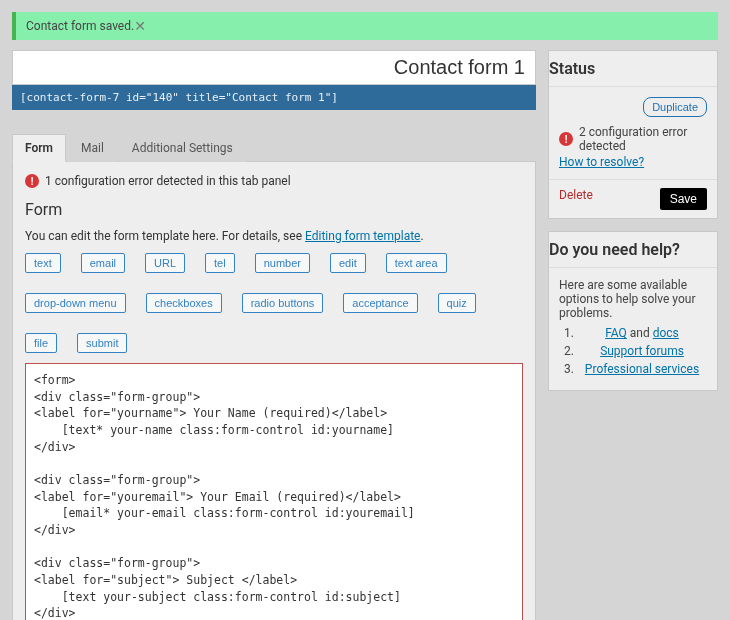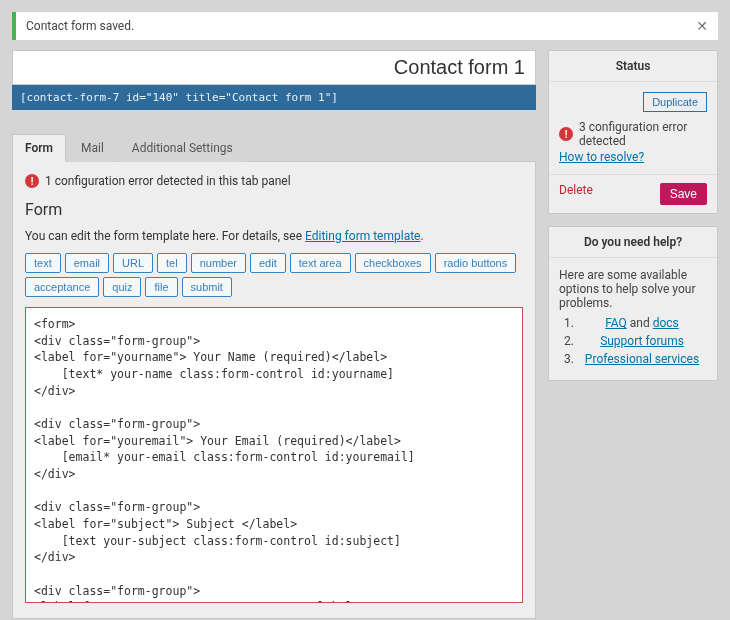--- a/index.html
+++ b/index.html
@@ -1,44 +1,44 @@
 <!DOCTYPE html>
 <html><head>
 <meta charset="utf-8">
 <style>
   * { box-sizing: border-box; }
   body { margin:0; background:#d5d5d5; font-family:-apple-system,BlinkMacSystemFont,"Segoe UI",Roboto,sans-serif; font-size:12px; color:#333; }
   .wrap { padding:12px 12px 20px 12px; }
-  .notice { background:#ffffff; border-left:4px solid #46b450; padding:6px 10px; margin-bottom:10px; display:flex; align-items:center; justify-content:space-between; font-size:12px; color:#444; }
+  .notice { background:#86efac; border-left:4px solid #46b450; padding:6px 10px; margin-bottom:10px; display:flex; align-items:center; font-size:12px; color:#444; }
   .notice .dismiss { color:#787878; cursor:pointer; font-size:14px; }
   .cols { display:flex; gap:12px; align-items:flex-start; }
   .main { flex:1 1 auto; min-width:0; }
   .side { width:170px; flex:0 0 170px; display:flex; flex-direction:column; gap:12px; }
   .title-wrap { background:#fff; border:1px solid #c8c8c8; padding:4px 8px; }
   .title-input { width:100%; border:none; outline:none; font-size:20px; font-weight:400; color:#333; background:transparent;text-align:right; }
   .hint { font-size:11px; font-style:italic; color:#555; margin:8px 0 4px 0; }
   .shortcode-bar { background:#2f6b9a; color:#e8f0f7; padding:6px 8px; font-family:Consolas,monospace; font-size:11px; white-space:nowrap; overflow:hidden; text-overflow:ellipsis; }
   .tabs { display:flex; border-bottom:1px solid #c8c8c8; margin-top:24px; font-size:12px; }
   .tab { padding:6px 12px; border:1px solid #c8c8c8; border-bottom:none; background:#e8e8e8; margin-right:2px; margin-bottom:-1px; cursor:pointer; }
   .tab.active { background:#eeeeee; font-weight:600; border-bottom:1px solid #eeeeee; }
   .tab:not(.active) { background:#d5d5d5; border-color:transparent; border-bottom-color:#c8c8c8; color:#555; }
   .tabpanel { background:#eeeeee; border:1px solid #c8c8c8; border-top:none; padding:12px; }
   .err-line { display:flex; align-items:center; gap:6px; font-size:12px; color:#333; margin-bottom:12px; }
   .err-icon { width:14px; height:14px; border-radius:50%; background:#d63638; color:#fff; display:flex; align-items:center; justify-content:center; font-size:10px; font-weight:bold; flex-shrink:0; }
   .section-h { font-size:16px; font-weight:400; color:#333; margin:0 0 10px 0; }
   .help-text { font-size:12px; color:#333; margin-bottom:10px;margin-top:6px; }
   .help-link { color:#0073aa; text-decoration:underline; cursor:pointer; }
-  .tagbtns { display:flex; flex-wrap:wrap; gap:4px; margin-bottom:10px; }
+  .tagbtns { display:flex; flex-wrap:wrap; gap:20px; margin-bottom:10px; }
   .tagbtn { border:1px solid #3582c4; background:#f6f7f7; color:#3582c4; padding:3px 8px; font-size:11px; cursor:pointer; border-radius:2px; }
   .code-area { width:100%; height:296px; border:1px solid #c05050; padding:8px; font-family:Consolas,Menlo,monospace; font-size:11.5px; line-height:1.45; color:#333; background:#fff; resize:none; overflow:auto; white-space:pre; }
   .sidebox { background:#eeeeee; border:1px solid #c8c8c8; }
-  .sidebox-h { padding:8px 6px; font-weight:600; font-size:12px; border-bottom:1px solid #ddd; display:flex; justify-content:center; align-items:center; }
+  .sidebox-h { padding:8px 0; font-weight:600; font-size:16px; border-bottom:1px solid #ddd; display:flex; justify-content:flex-start; align-items:center; }
   .sidebox-b { padding:10px; font-size:12px; color:#444; }
-  .btn { background:#be185d; color:#fff; border:none; padding:4px 10px; font-size:12px; cursor:pointer; border-radius:2px; }
-  .btn-outline { background:#eeeeee; color:#2271b1; border:1px solid #2271b1; padding:3px 8px; font-size:11px; cursor:pointer; border-radius:0; }
+  .btn { background:#000000; color:#fff; border:none; padding:4px 10px; font-size:12px; cursor:pointer; border-radius:2px; }
+  .btn-outline { background:#eeeeee; color:#2271b1; border:1px solid #2271b1; padding:3px 8px; font-size:11px; cursor:pointer; border-radius:8px; }
   .delete-link { color:#b32d2e; cursor:pointer; text-decoration:none; font-size:12px; }
   .status-err { display:flex; align-items:center; gap:6px; margin-bottom:2px; }
   .help-list { margin:6px 0 0 0; padding-left:18px; }
   .help-list li { margin-bottom:4px;text-align:center; }
   .side-row { display:flex; justify-content:space-between; align-items:flex-start; padding:8px 10px; border-top:1px solid #ddd; }
 </style>
 </head>
 <body>
 
 <div class="wrap">
@@ -77,20 +77,21 @@
         </p>
 
         <div class="tagbtns" id="tagbtns">
             <button class="tagbtn" type="button">text</button>
             <button class="tagbtn" type="button">email</button>
             <button class="tagbtn" type="button">URL</button>
             <button class="tagbtn" type="button">tel</button>
             <button class="tagbtn" type="button">number</button>
             <button class="tagbtn" type="button">edit</button>
             <button class="tagbtn" type="button">text area</button>
+            <button class="tagbtn" type="button">drop-down menu</button>
             <button class="tagbtn" type="button">checkboxes</button>
             <button class="tagbtn" type="button">radio buttons</button>
             <button class="tagbtn" type="button">acceptance</button>
             <button class="tagbtn" type="button">quiz</button>
             <button class="tagbtn" type="button">file</button>
             <button class="tagbtn" type="button">submit</button>
           </div>
 
         <textarea class="code-area" id="codearea" style="">&lt;form&gt;
 &lt;div class="form-group"&gt;
@@ -126,21 +127,21 @@
       <div class="sidebox">
         <div class="sidebox-h">
           <span>Status</span>
         </div>
         <div class="sidebox-b">
           <div style="text-align:right;margin-bottom:8px;">
             <button class="btn-outline">Duplicate</button>
           </div>
           <div class="status-err">
             <span class="err-icon">!</span>
-            <span>3 configuration error detected</span>
+            <span>2 configuration error detected</span>
           </div>
           <a href="#" class="help-link">How to resolve?</a>
         </div>
         <div class="side-row">
           <a href="#" class="delete-link">Delete</a>
           <button class="btn">Save</button>
         </div>
       </div>
 
       <div class="sidebox">

